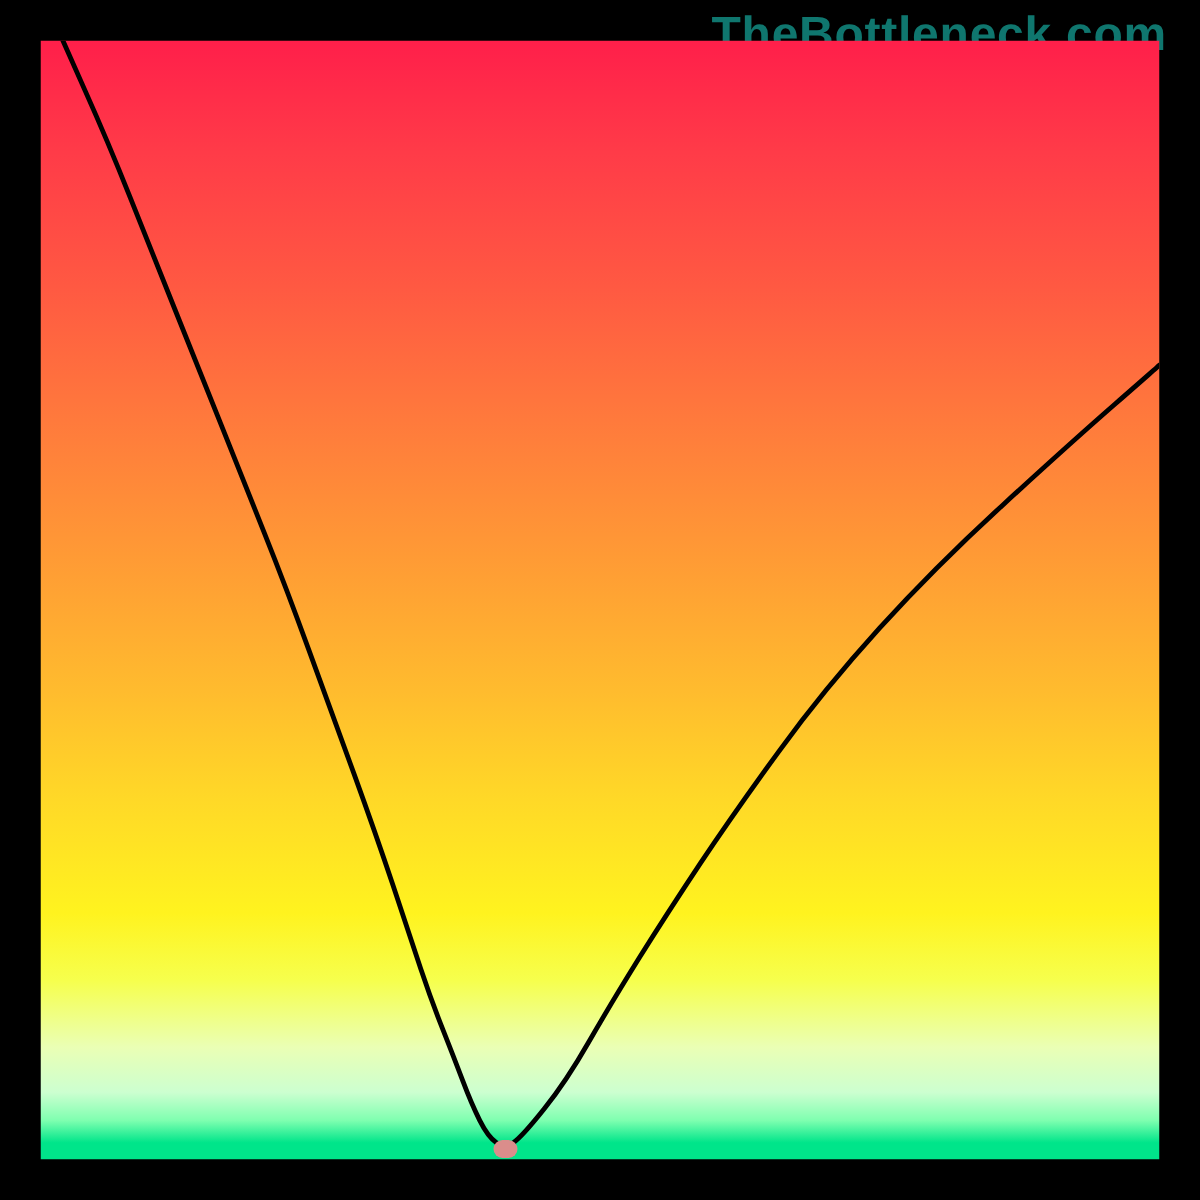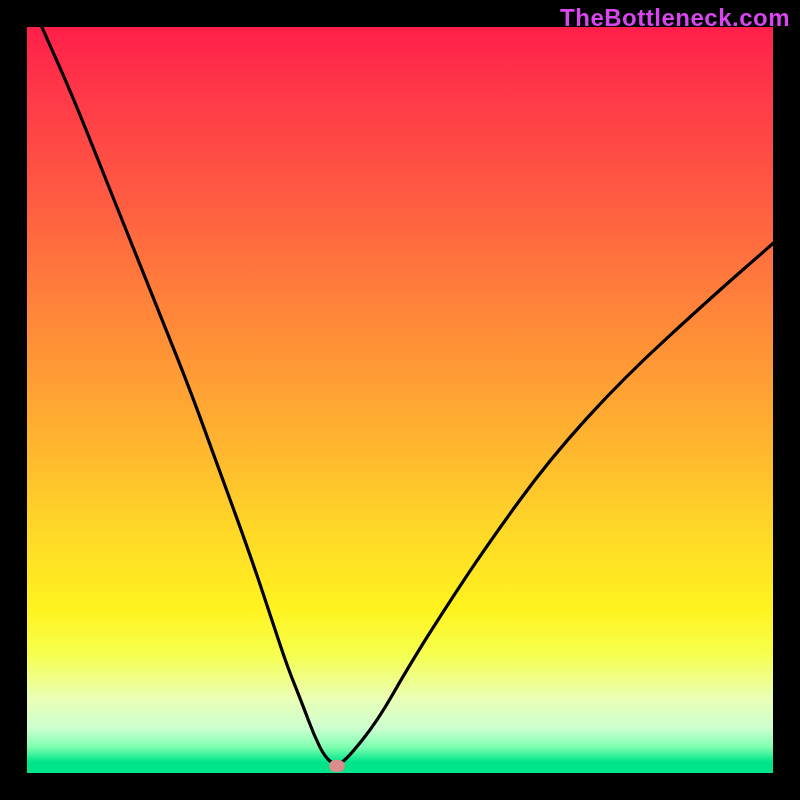--- a/index.html
+++ b/index.html
@@ -13,23 +13,23 @@
   }
   .frame {
     position: relative;
     width: 800px;
     height: 800px;
     background: #000;
   }
   .watermark {
     position: absolute;
     top: 4px;
-    right: 10px;
-    color: #d946ef;
-    font-size: 24px;
+    right: 22px;
+    color: #0f766e;
+    font-size: 32px;
     font-weight: 600;
     letter-spacing: 0.5px;
     user-select: none;
   }
   .plot {
     position: absolute;
     left: 27px;
     top: 27px;
     width: 746px;
     height: 746px;

